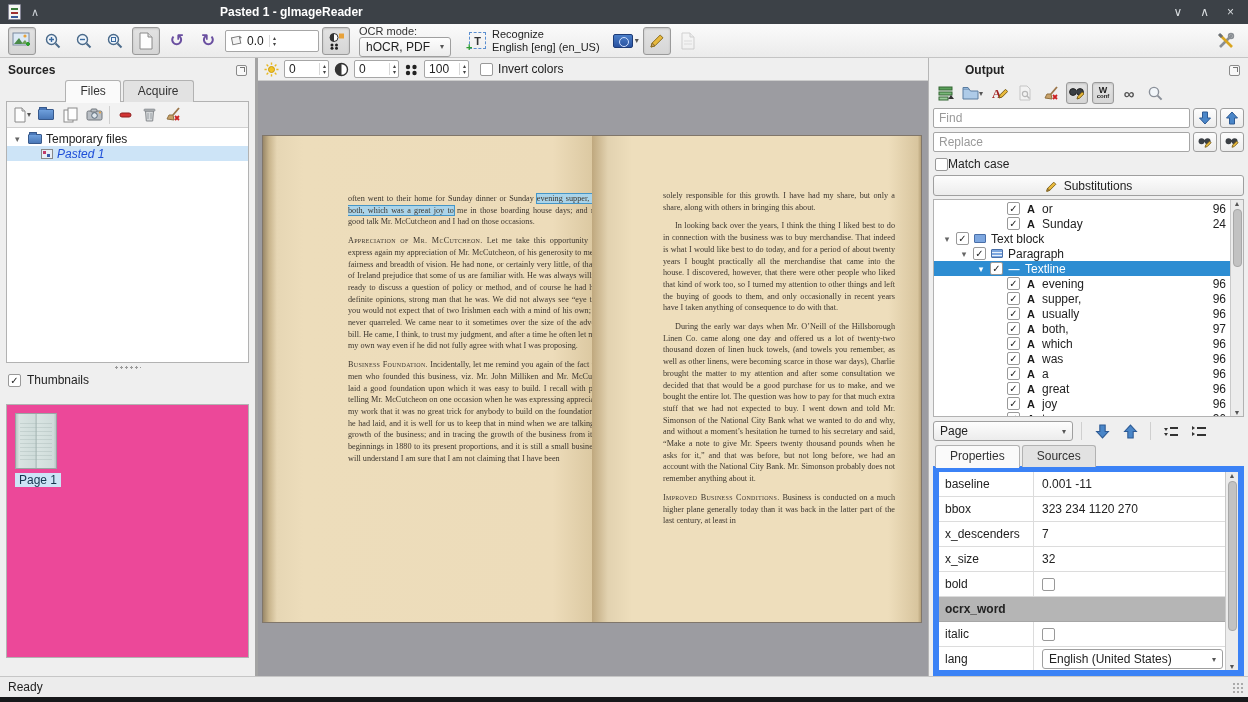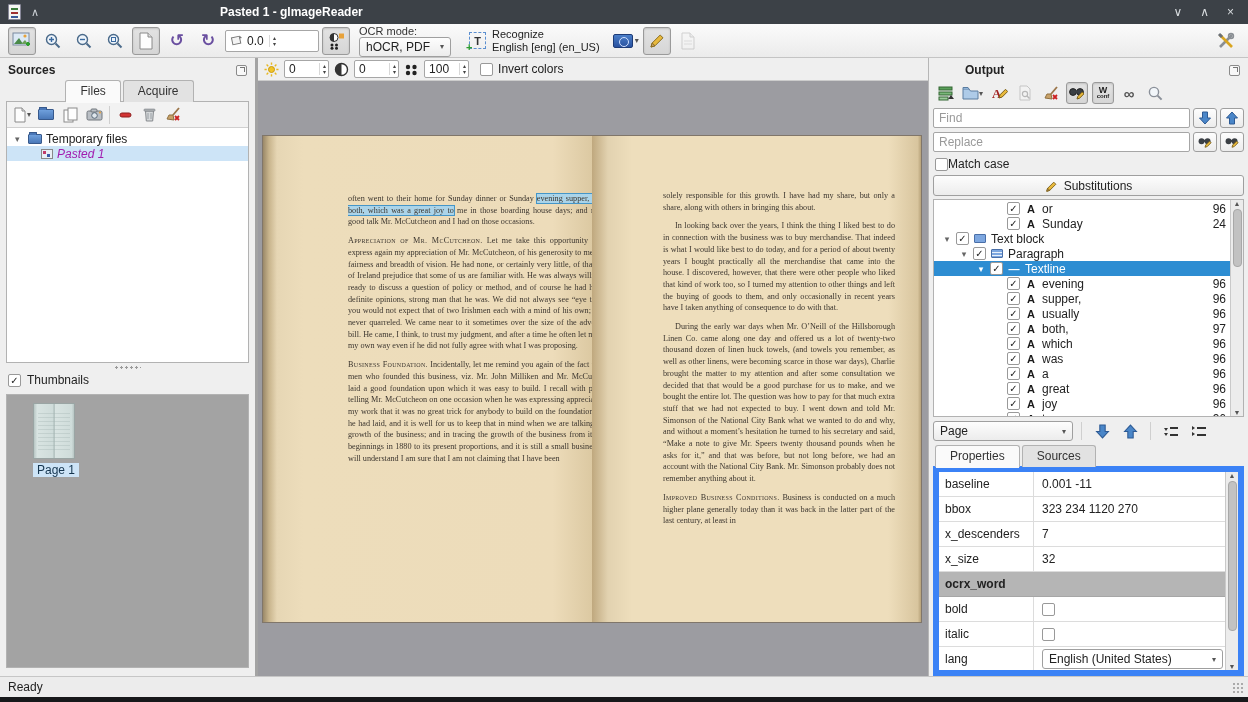--- a/index.html
+++ b/index.html
@@ -54,29 +54,29 @@
   .tabs { display:flex; padding:0 0 0 6px; position:relative; z-index:2;justify-content:center; }
   .tab { padding:3px 14px 4px; border:1px solid #b2b2b2; border-bottom:none; border-radius:3px 3px 0 0; background:#e2e2e2; margin-right:2px; color:#333; }
   .tab.active { background:#fafafa; position:relative; }
   .tab.active::after { content:""; position:absolute; left:0; right:0; bottom:-1px; height:2px; background:#fafafa; }
   .src-box { margin:0 6px; border:1px solid #b2b2b2; background:#fff; height:262px; display:flex; flex-direction:column; margin-top:-1px; }
   .src-iconbar { height:26px; background:#f2f2f2; border-bottom:1px solid #d0d0d0; display:flex; align-items:center; gap:6px; padding:0 6px; }
   .sbtn { display:flex; align-items:center; justify-content:center; min-width:18px; height:20px; }
   .src-tree { flex:1; overflow:hidden; padding-top:3px; }
   .srow { display:flex; align-items:center; height:15px; gap:4px; padding-left:8px; }
   .srow .exp { color:#666; font-size:9px; width:9px; }
-  .srow.sel { background:#cde4f7; font-style:italic; color:#a21caf; padding-left:34px; }
+  .srow.sel { background:#cde4f7; font-style:italic; color:#1d4ed8; padding-left:34px; }
   .folder-ico { width:14px; height:10px; background:linear-gradient(#6fa0dc,#4a78b8); border:1px solid #37598c; border-radius:1px; position:relative; }
   .folder-ico::before { content:""; position:absolute; top:-3px; left:0; width:6px; height:2px; background:#4a78b8; border:1px solid #37598c; border-bottom:none; border-radius:1px 1px 0 0; }
   .img-ico { width:12px; height:10px; background:#e8eef5; border:1px solid #888; position:relative; }
   .img-ico::after { content:""; position:absolute; left:1px; top:1px; width:3px; height:3px; background:#c03a6a; box-shadow:4px 3px 0 #3a5aa8; }
   .splitter { height:9px; display:flex; align-items:center; justify-content:center; }
   .splitter i { width:26px; height:3px; background:radial-gradient(circle at 1.5px 1.5px,#999 1px,transparent 1.2px); background-size:5px 3px; }
   .thumb-check { display:flex; align-items:center; gap:6px; padding:1px 8px 3px; }
-  .thumbs-box { margin:4px 6px; border:1px solid #b2b2b2; background:#a3a3a3; flex:1; padding:8px 26px; }
+  .thumbs-box { margin:14px 6px; border:1px solid #b2b2b2; background:#ec4899; flex:1; padding:8px 8px; }
   .thumb-img { width:42px; height:56px; background:linear-gradient(90deg,#b8c6c4 0,#d9e4e2 8%,#cfdcda 48%,#9fb0ae 50%,#d9e4e2 53%,#cfdcda 94%,#b8c6c4 100%); border:1px solid #9aa5a4; background-color:#cfdcda; position:relative; }
   .thumb-img::after { content:""; position:absolute; inset:6px 4px; background:repeating-linear-gradient(#0000 0 3px,#9fb0ae55 3px 4px); }
   .thumb-label { display:inline-block; margin-top:4px; padding:0 4px; background:#cde4f7; color:#15354f; }
 
   
   #canvas-panel { flex:1; display:flex; flex-direction:column; min-width:0; }
   #canvas-toolbar { height:23px; background:#efefef; border-bottom:1px solid #cccccc; display:flex; align-items:center; gap:5px; padding:0 6px; }
   .small-spin { display:flex; align-items:center; background:#fff; border:1px solid #a6a6a6; border-radius:2px; height:18px; padding:0 2px 0 4px; }
   .small-spin .val { min-width:30px; }
   #canvas { flex:1; background:#9c9ca1; position:relative; overflow:hidden; }
@@ -685,27 +685,27 @@
             <span class="pval">323 234 1120 270</span>
           </div>
           <div class="prow">
             <span class="pkey">x_descenders</span>
             <span class="pval">7</span>
           </div>
           <div class="prow">
             <span class="pkey">x_size</span>
             <span class="pval">32</span>
           </div>
-          <div class="prow header">ocrx_word</div>
           <div class="prow">
             <span class="pkey">bold</span>
             <span class="pval">
               <span class="cb"></span>
             </span>
           </div>
+          <div class="prow header">ocrx_word</div>
           <div class="prow">
             <span class="pkey">italic</span>
             <span class="pval">
               <span class="cb"></span>
             </span>
           </div>
           <div class="prow">
             <span class="pkey">lang</span>
             <span class="pval">
               <span class="combo">

